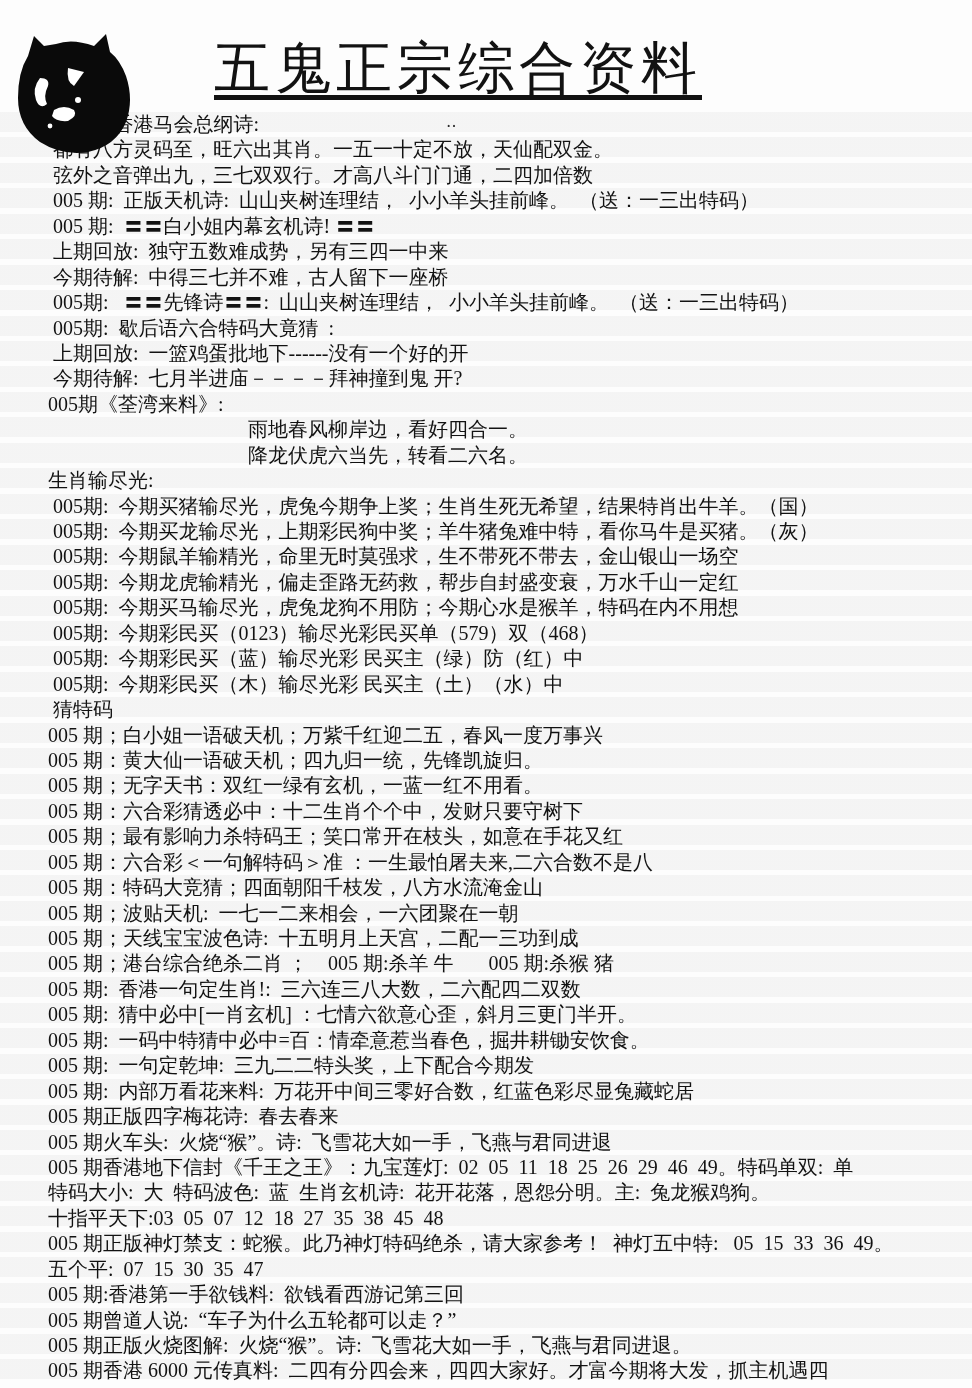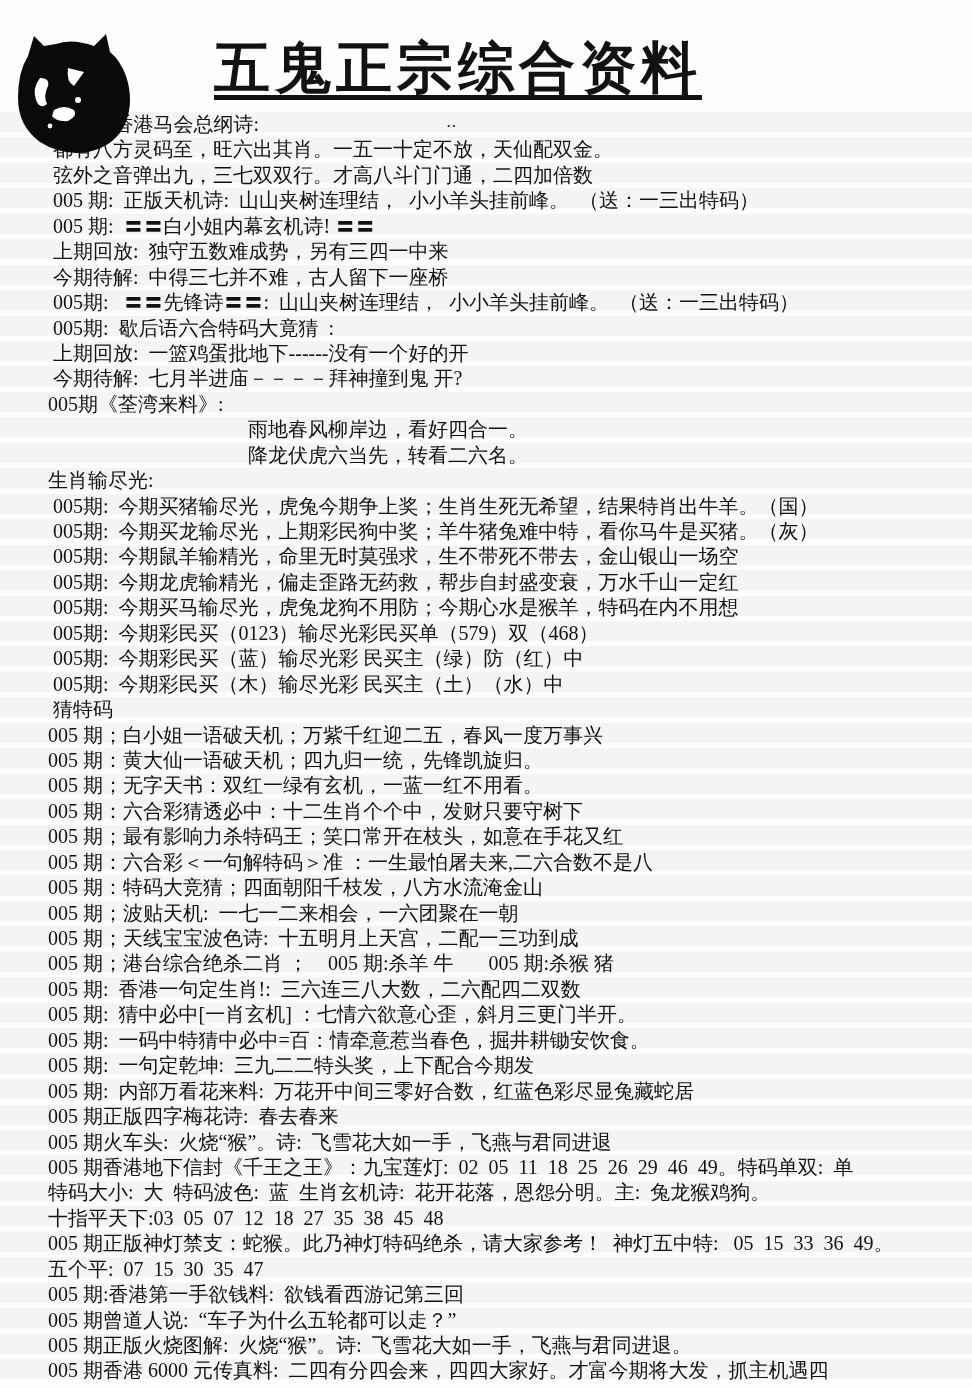--- a/index.html
+++ b/index.html
@@ -6,21 +6,21 @@
   .page{
     position:relative;
     width:972px;height:1388px;
     background:#fdfdfd;
     overflow:hidden;
     font-family:"Liberation Serif","DejaVu Serif",serif;
     color:#121212;
   }
   .title{
     position:absolute;left:214px;top:38px;margin:0;
-    font-size:56px;font-weight:700;letter-spacing:5px;line-height:1.1;
+    font-size:56px;font-weight:400;letter-spacing:5px;line-height:1.1;
     text-decoration:underline;
     text-decoration-thickness:5px;
     text-underline-offset:8px;
     white-space:nowrap;
   }
   .title-dots{
     position:absolute;left:446px;top:112px;
     font-size:16px;letter-spacing:4px;color:#222;
   }
   .logo{

